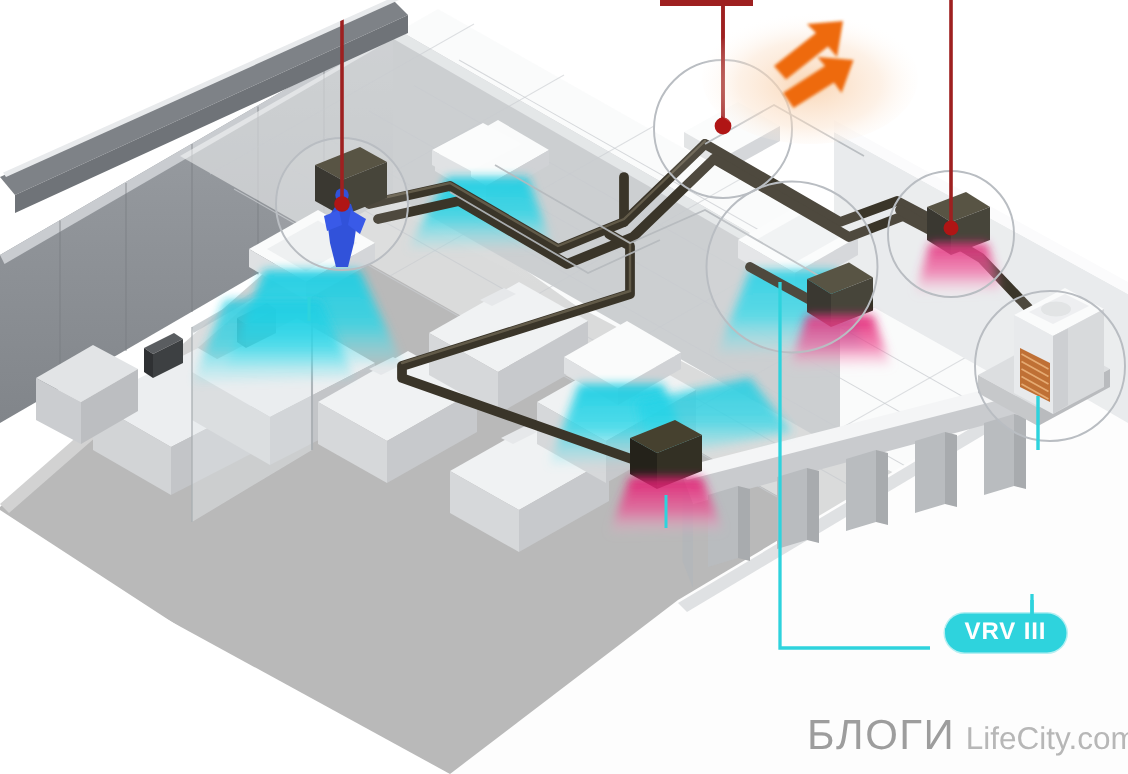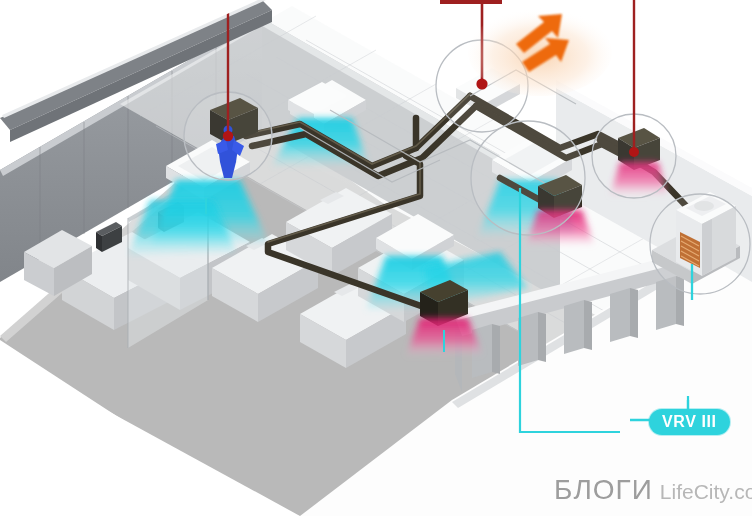--- a/index.html
+++ b/index.html
@@ -3,40 +3,40 @@
 <meta charset="utf-8">
 <style>
   * { margin:0; padding:0; box-sizing:border-box; }
   html,body { width:752px; height:516px; overflow:hidden; background:#ffffff;
     font-family:"Liberation Sans", sans-serif; }
   #stage { position:relative; width:752px; height:516px; background:#ffffff; }
   svg.layer { position:absolute; left:0; top:0; width:752px; height:516px; }
 
   
   #vrv-label {
-    position:absolute; left:649px; top:409px;
+    position:absolute; left:630px; top:409px;
     padding:4px 13px 5px 13px;
     background:#2ed3dd;
     border-radius:13px;
     color:#ffffff;
     font-size:16px; font-weight:bold; letter-spacing:0.6px;
     font-family:"Liberation Sans", sans-serif;
     line-height:17px;
     white-space:nowrap;
     box-shadow:0 0 0 1px rgba(46,211,221,0.35);
   }
 
   
   #watermark {
     position:absolute; left:538px; top:474px;
     display:flex; align-items:baseline; gap:7px;
     white-space:nowrap;
   }
   #wm-main { font-size:28px; color:#9d9d9d; font-weight:normal; letter-spacing:1px;
-    font-family:"Liberation Sans", sans-serif;margin-left:16px; }
+    font-family:"Liberation Sans", sans-serif; }
   #wm-sub { font-size:21px; color:#b7b7b7; font-weight:normal;
     font-family:"Liberation Sans", sans-serif; }
 </style>
 </head>
 <body>
 
 <div id="stage">
 
   <svg class="layer" viewBox="0 0 752 516">
     <defs>

